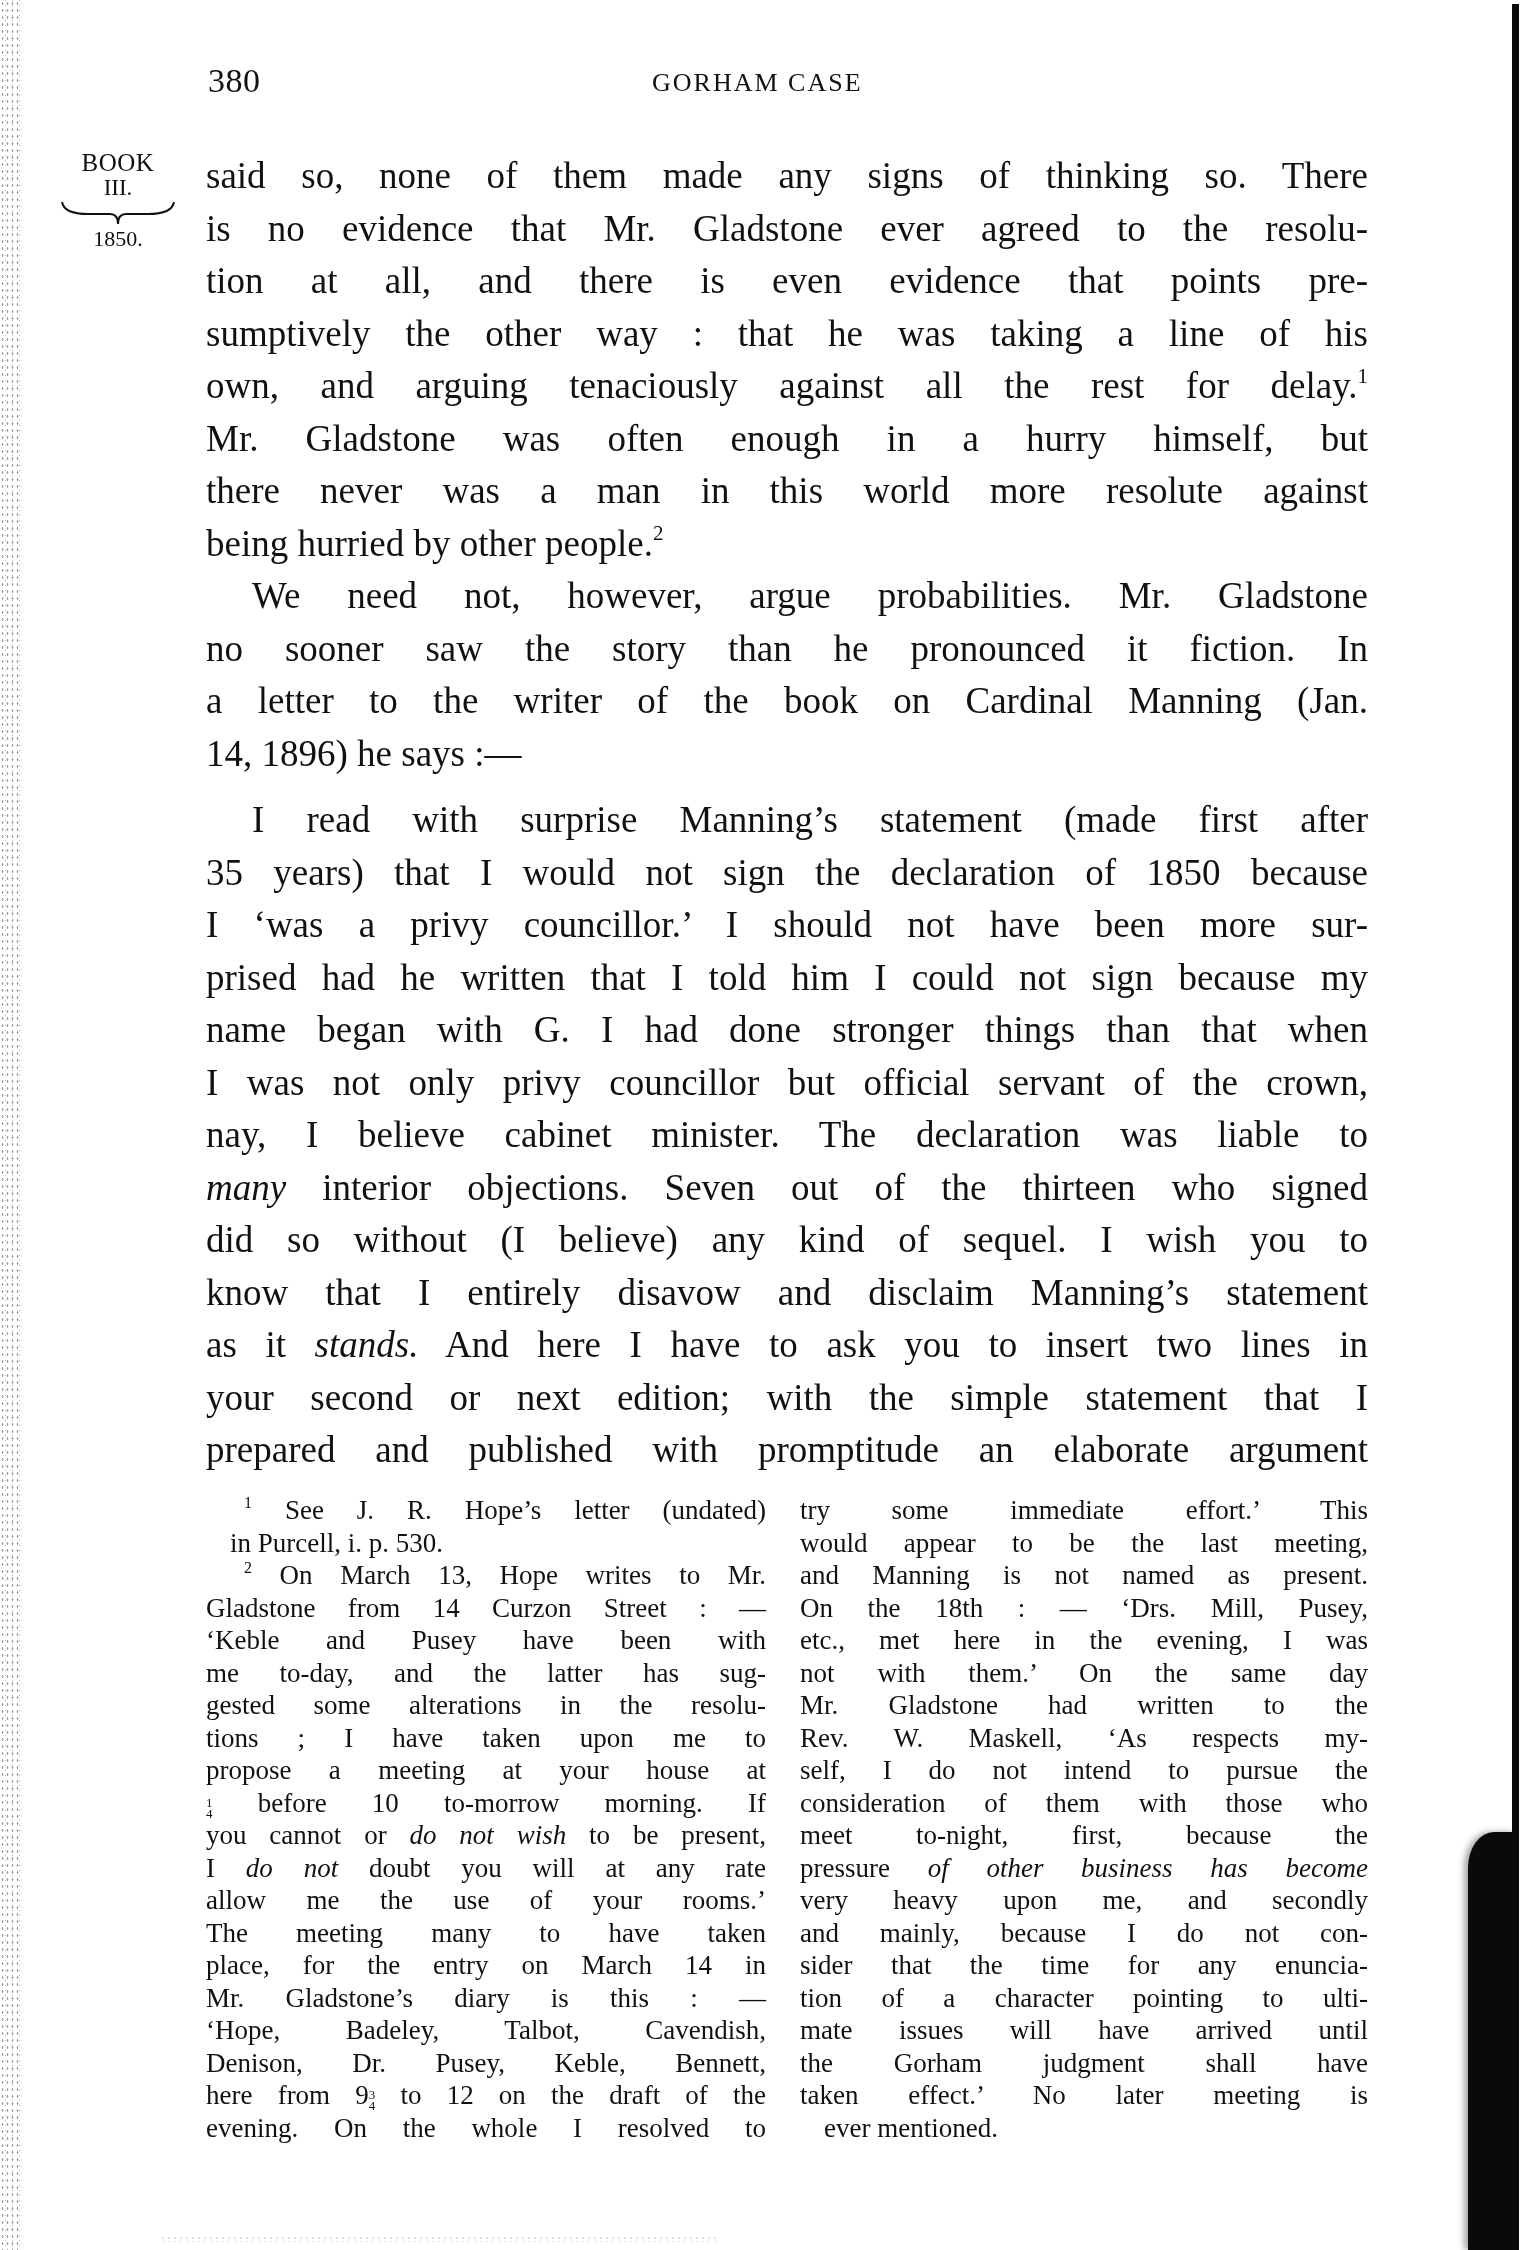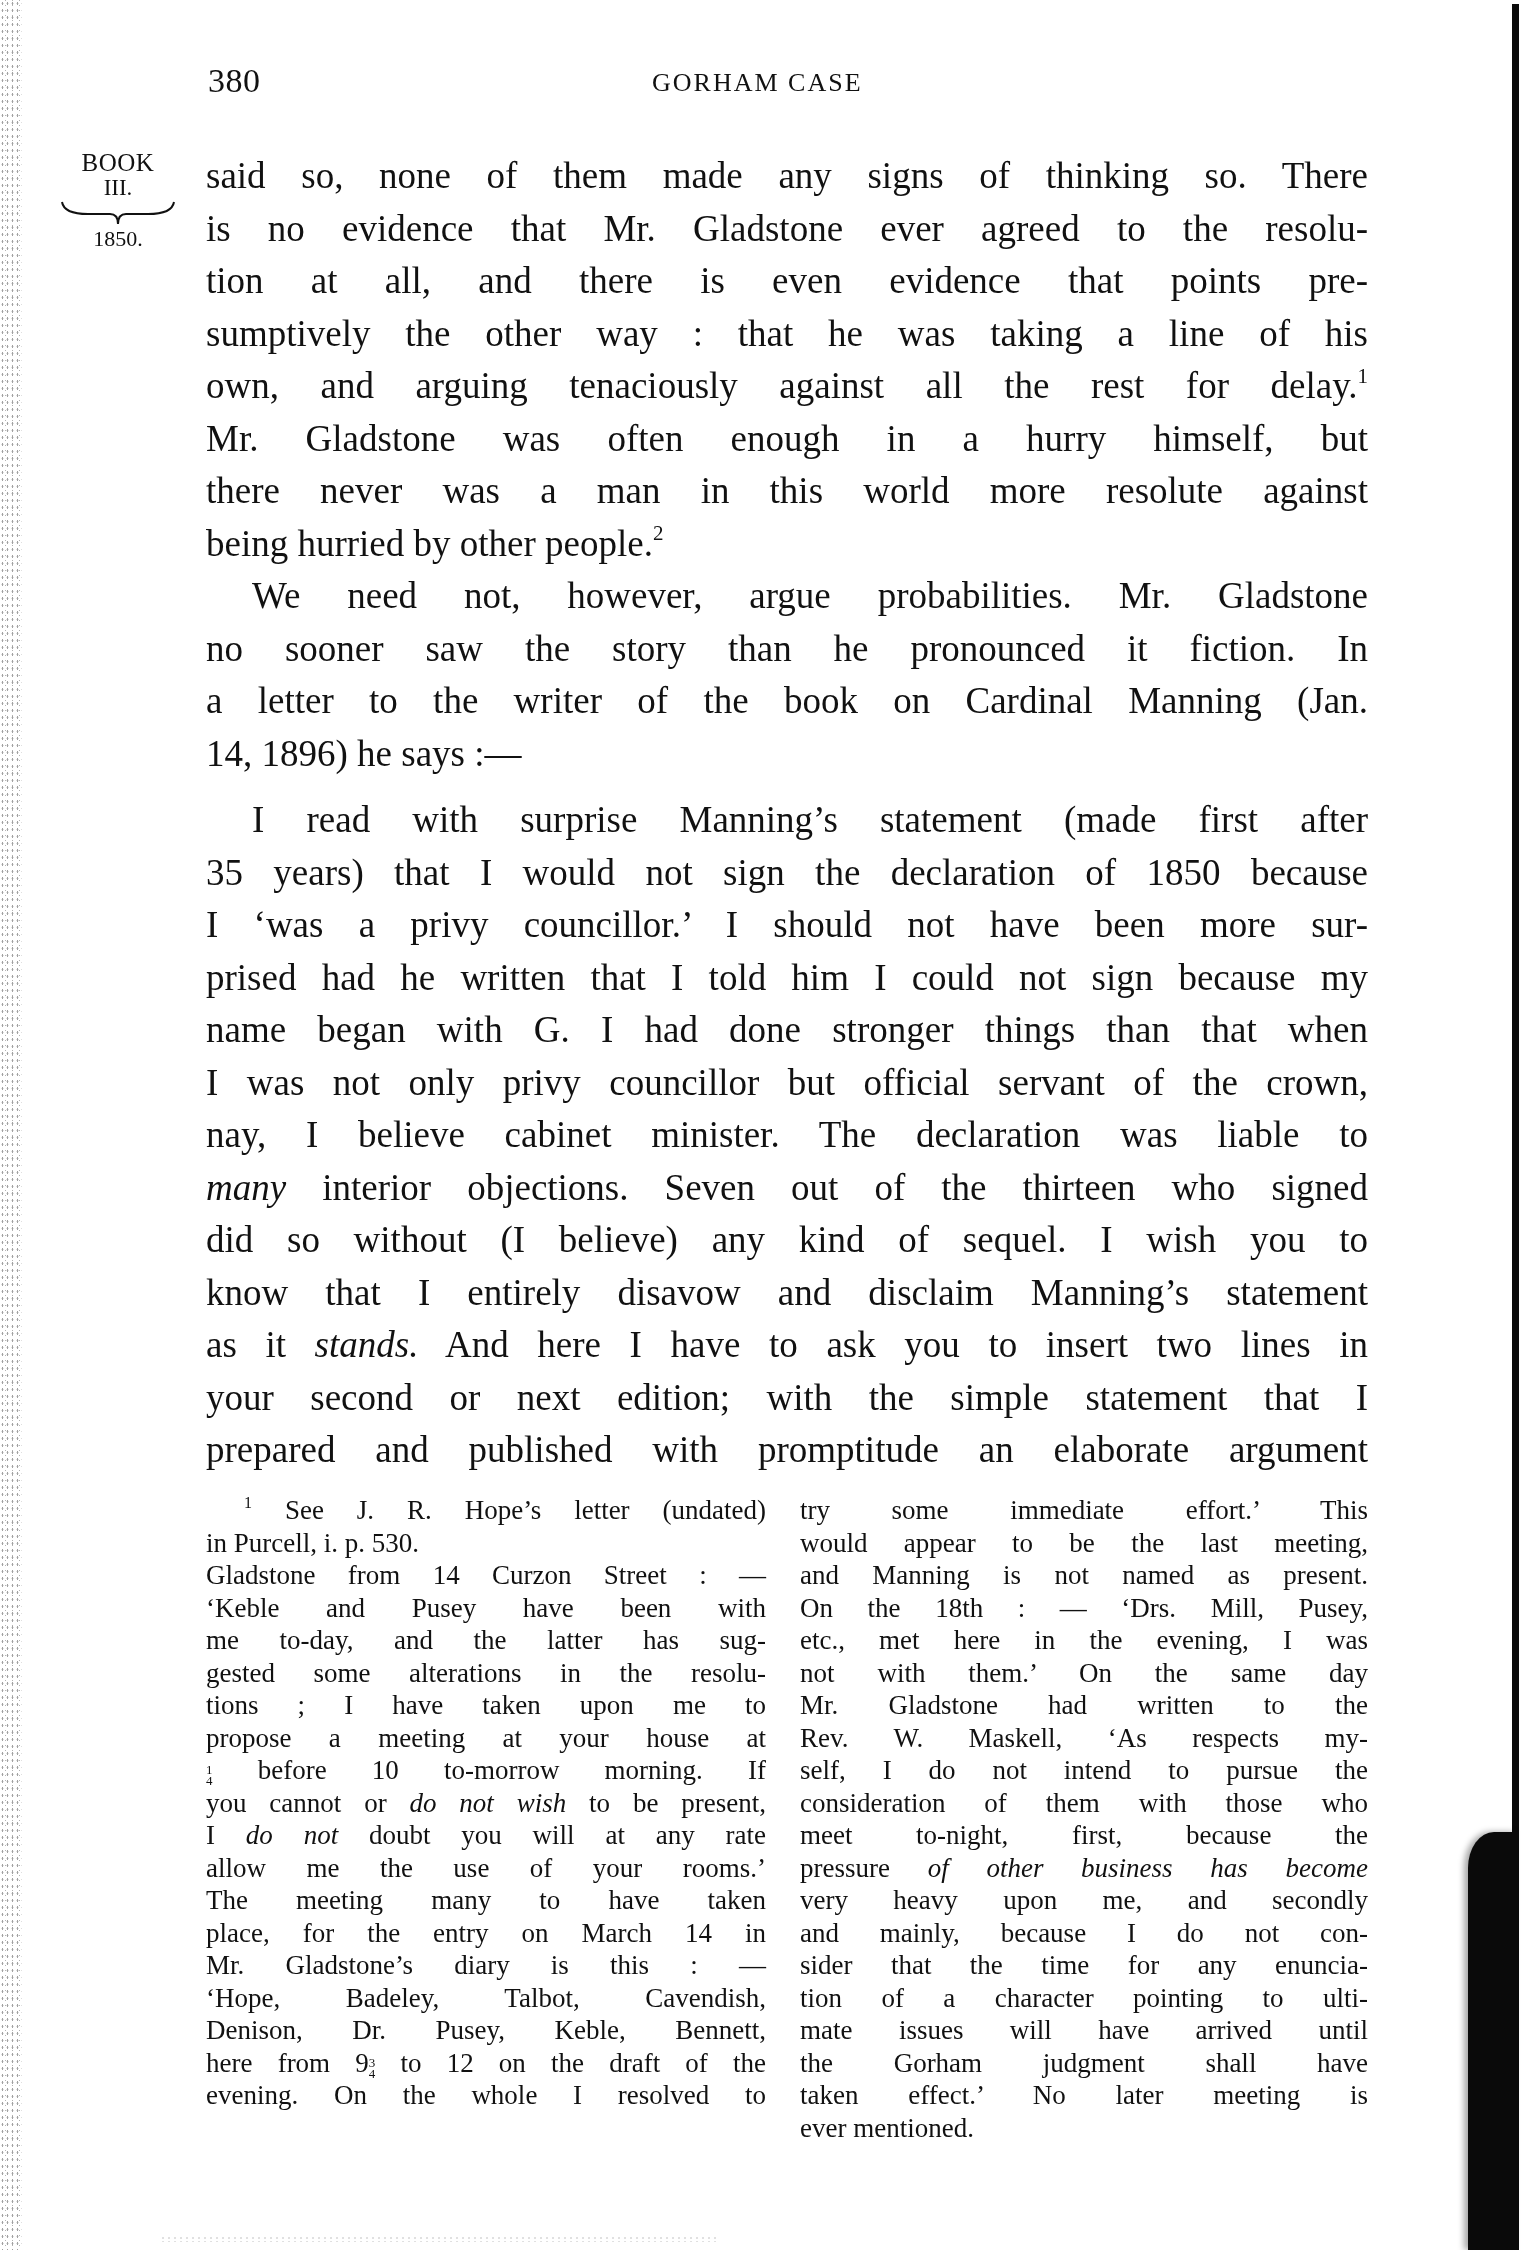--- a/index.html
+++ b/index.html
@@ -39,21 +39,21 @@
   .indent { padding-left: 46px; }
   .gap { height: 14px; }
   sup { font-size: 21px; line-height: 0; position: relative; top: -2px; }
   .fn-col { position: absolute; top: 1494px; }
   .fn-left { left: 206px; width: 560px; }
   .fn-right { left: 800px; width: 568px; }
   .fn-line {
     font-size: 27px; height: 32.5px; line-height: 32.5px; white-space: nowrap;
     text-align: justify; text-align-last: justify;
   }
-  .fn-line.last { text-align-last: left; }
+  .fn-line.last { text-align-last: left; margin-left: 24px; }
   .fn-indent { padding-left: 38px; }
   .fn-line sup { font-size: 16px; top: -1px; }
   .frac { display: inline-block; font-size: 13px; line-height: 11px; vertical-align: -6px; text-align: center; }
   .frac span { display: block; }
 </style>
 </head>
 <body>
 
 <div class="left-speckle"></div>
 <div class="binding-line"></div>
@@ -105,20 +105,21 @@
     <div class="line">know that I entirely disavow and disclaim Manning’s statement</div>
     <div class="line"><span>as it </span><i>stands.</i><span>  And here I have to ask you to insert two lines in</span></div>
     <div class="line">your second or next edition; with the simple statement that I</div>
     <div class="line">prepared and published with promptitude an elaborate argument</div>
   </div>
 </div>
 
 <div class="fn-col fn-left">
   <div class="fn-line fn-indent"><sup>1</sup><span> See J. R. Hope’s letter (undated)</span></div>
   <div class="fn-line last">in Purcell, i. p. 530.</div>
+  <div class="fn-line fn-indent"><sup>2</sup><span> On March 13, Hope writes to Mr.</span></div>
   <div class="fn-line">Gladstone from 14 Curzon Street : —</div>
   <div class="fn-line">‘Keble and Pusey have been with</div>
   <div class="fn-line">me to-day, and the latter has sug-</div>
   <div class="fn-line">gested some alterations in the resolu-</div>
   <div class="fn-line">tions ;  I  have  taken  upon  me  to</div>
   <div class="fn-line">propose a meeting at your house at</div>
   <div class="fn-line"><span class="frac"><span>1</span><span>4</span></span><span> before 10 to-morrow morning.  If</span></div>
   <div class="fn-line"><span>you cannot or </span><i>do not wish</i><span> to be present,</span></div>
   <div class="fn-line"><span>I </span><i>do not</i><span> doubt you will at any rate</span></div>
   <div class="fn-line">allow me the use of your rooms.’</div>

